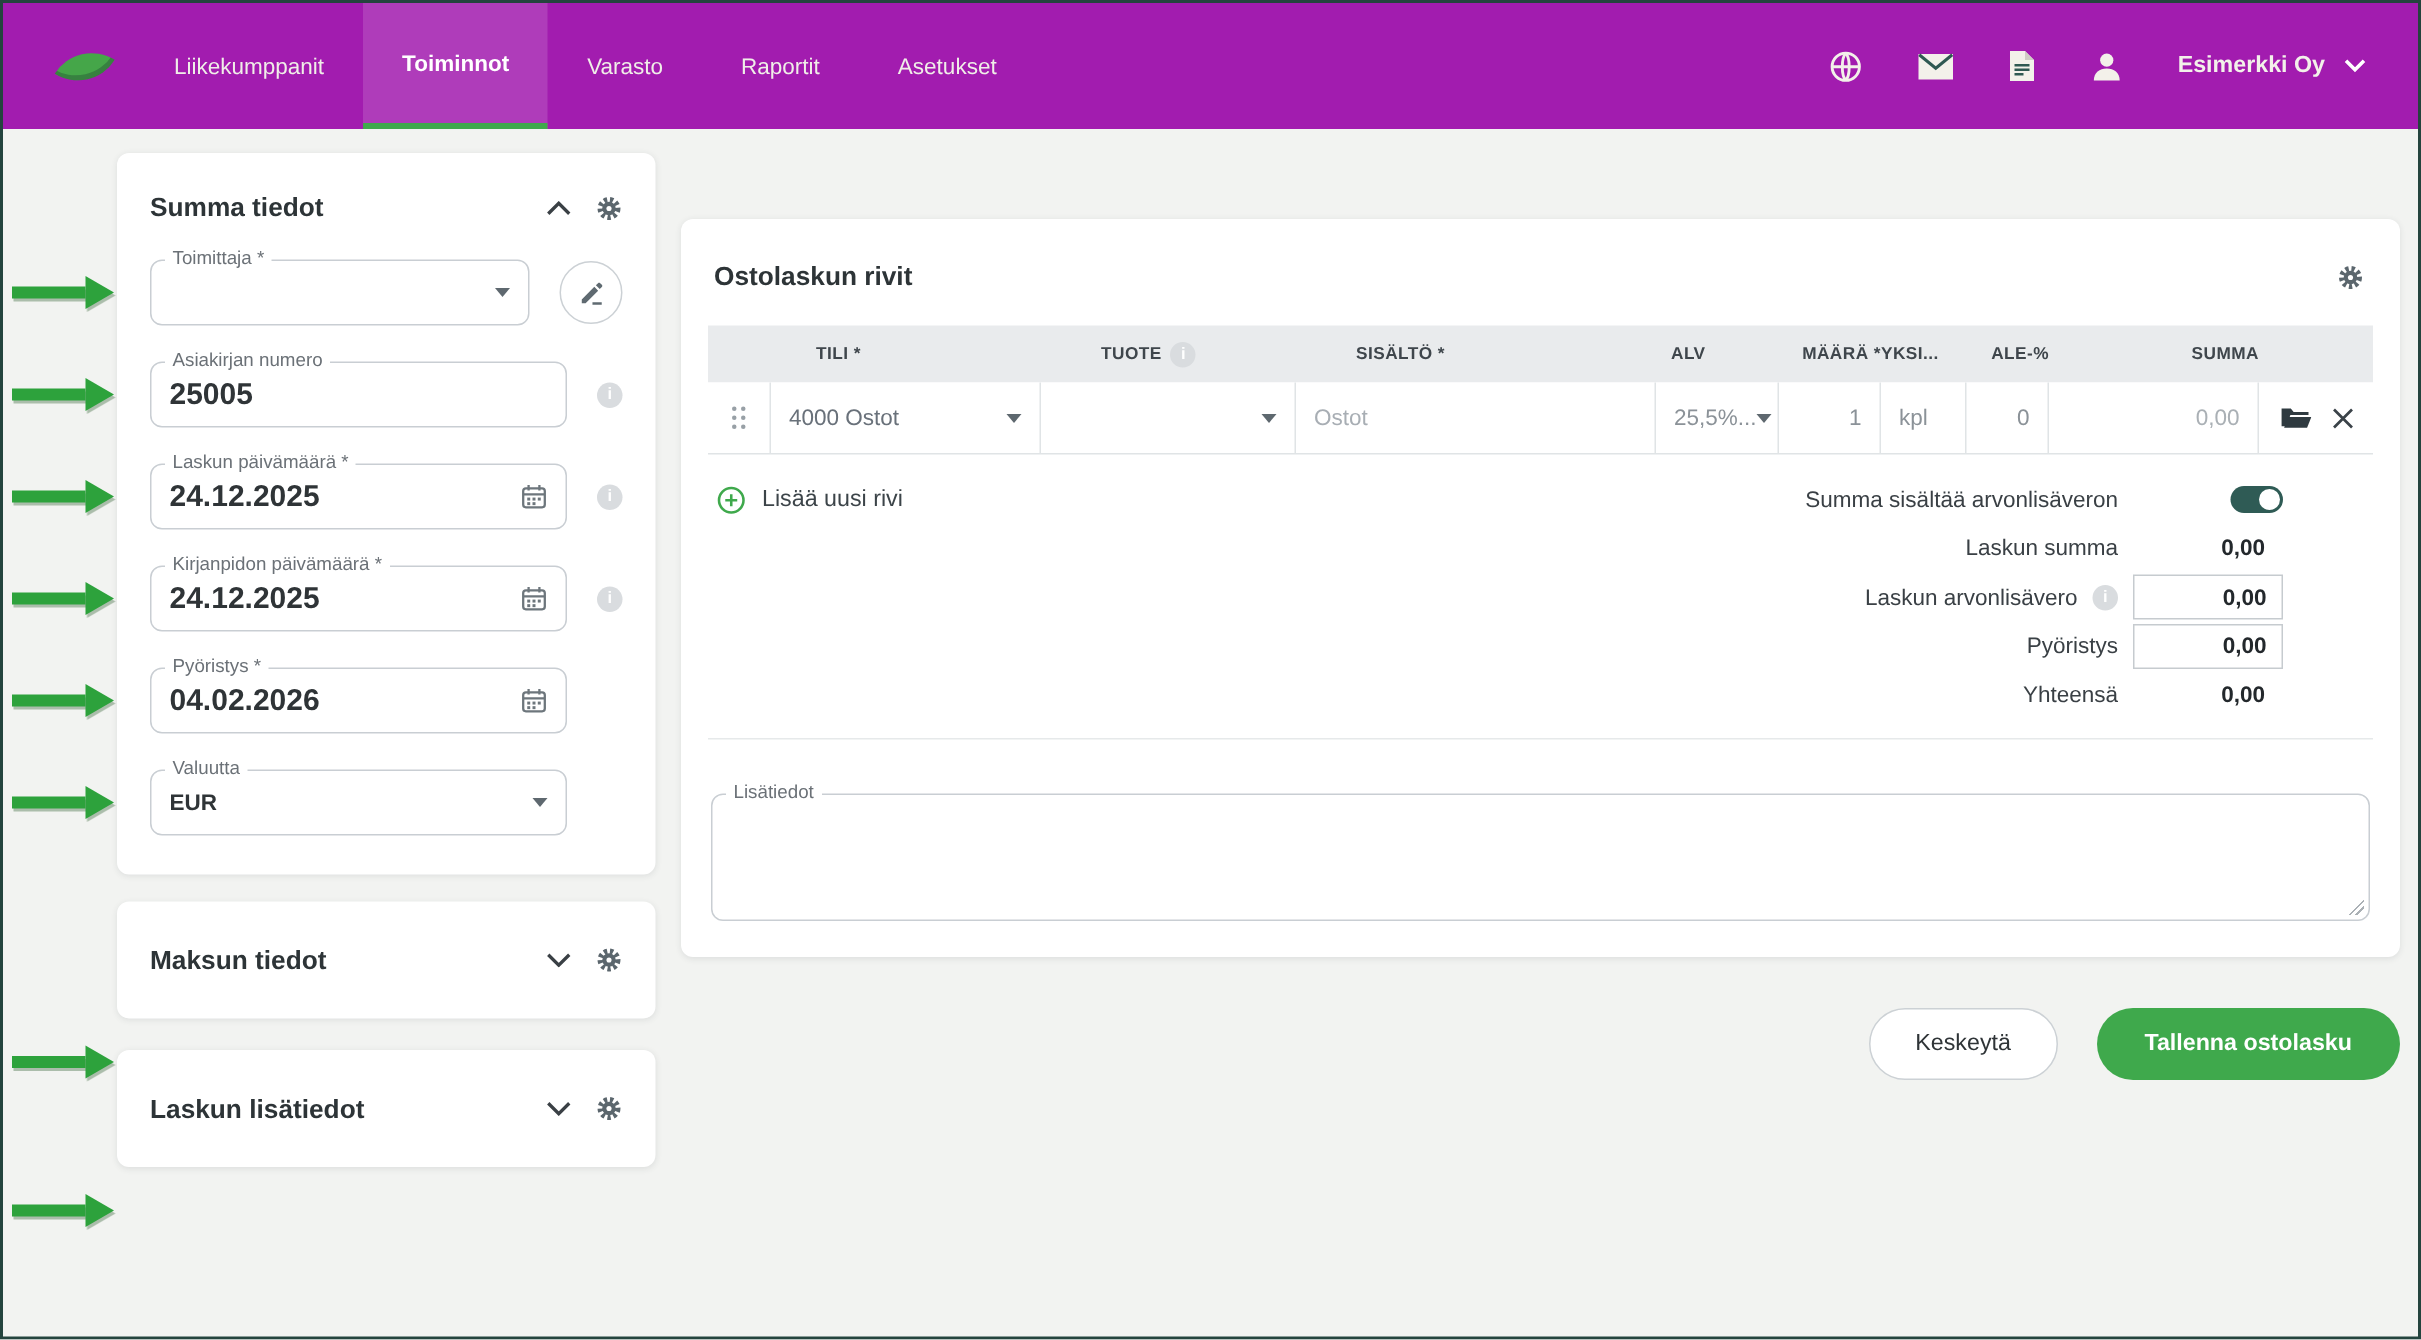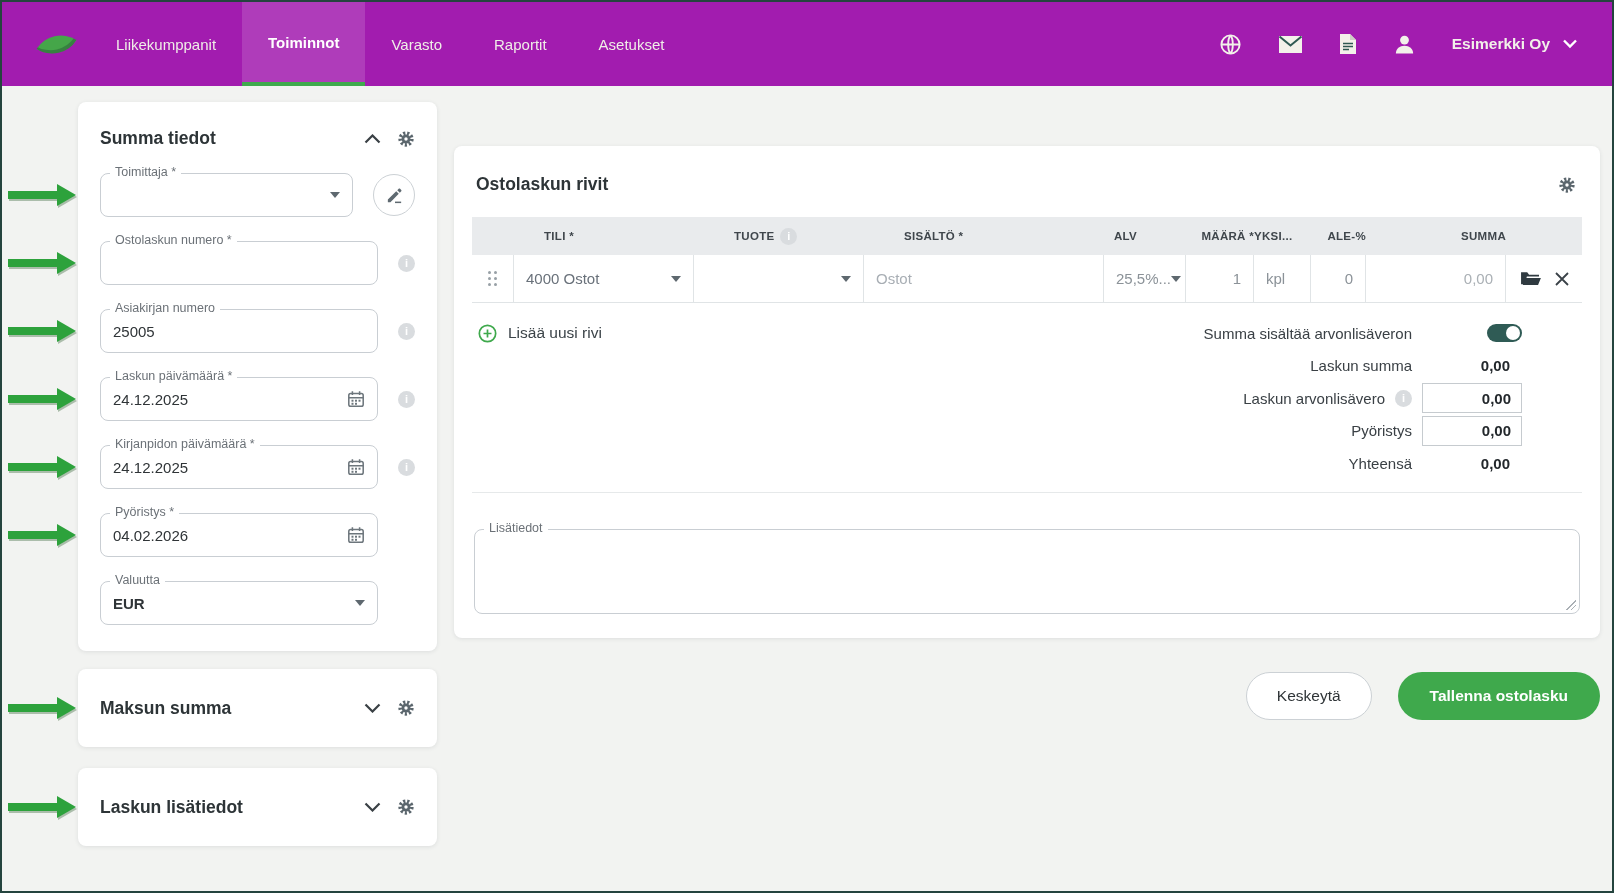--- a/index.html
+++ b/index.html
@@ -56,21 +56,21 @@
   .frow{ display:flex; align-items:center; margin-top:24px; gap:20px; }
   .fieldbox{
     position:relative; flex:1; height:44px; border:1px solid #c9ced3; border-radius:8px;
     background:#fff; display:flex; align-items:center; padding:0 12px;
   }
   .flabel{
     position:absolute; top:-9px; left:9px; background:#fff; padding:0 5px;
     font-size:12.5px; color:#6b7177; white-space:nowrap;
   }
   .fieldbox input{
-    border:none; outline:none; width:100%; font-size:15px; font-weight:400;
+    border:none; outline:none; width:100%; font-size:20px; font-weight:700;
     color:#2f3437; background:transparent; font-family:inherit;
   }
   .caret{
     width:0; height:0; border-left:5px solid transparent; border-right:5px solid transparent;
     border-top:6px solid #5e686f; margin-left:auto; flex:none;
   }
   .sel-value{ font-size:15px; font-weight:600; color:#2f3437; }
   .pencil-btn{
     flex:none; width:42px; height:42px; border-radius:50%; border:1px solid #ccd1d5;
     background:#fff; display:flex; align-items:center; justify-content:center; cursor:pointer;
@@ -243,27 +243,20 @@
             <span class="caret"></span>
           </div>
           <button class="pencil-btn">
             <svg width="19" height="19" viewBox="0 0 20 20" fill="#5f6a71">
                 <path d="M3 14.3V17h2.7l8.8-8.8-2.7-2.7zM12.9 4.4l1.5-1.5c.4-.4 1.1-.4 1.5 0l1.2 1.2c.4.4.4 1.1 0 1.5l-1.5 1.5z"></path>
                 <path d="M10.5 17.2H17" stroke="#5f6a71" stroke-width="1.6"></path>
               </svg>
           </button>
         </div>
 
-        <div class="frow">
-          <div class="fieldbox">
-            <span class="flabel">Ostolaskun numero *</span>
-            <input value="" style="">
-          </div>
-          <span class="info"></span>
-        </div>
 
         <div class="frow">
           <div class="fieldbox">
             <span class="flabel">Asiakirjan numero</span>
             <input value="25005" style="">
           </div>
           <span class="info"></span>
         </div>
 
         <div class="frow">
@@ -333,21 +326,21 @@
           <div class="fieldbox">
             <span class="flabel">Valuutta</span>
             <span class="sel-value">EUR</span>
             <span class="caret"></span>
           </div>
           <span class="info-sp"></span>
         </div>
       </div>
 
       <div class="card card-collapsed">
-        <span class="card-title">Maksun summa</span>
+        <span class="card-title">Maksun tiedot</span>
         <span class="head-icons">
           <button class="icon-btn">
             <svg width="17" height="10" viewBox="0 0 17 10" fill="none" stroke="#3a4045" stroke-width="2.2">
                 <path d="M1.5 1.5l7 7 7-7"></path>
               </svg>
           </button>
           <button class="icon-btn">
             <svg width="18" height="18" viewBox="0 0 20 20">
                 <circle cx="10" cy="10" r="6.5" fill="none" stroke="#5b666d" stroke-width="4" stroke-dasharray="2.4 2.05"></circle>
                 <circle cx="10" cy="10" r="5" fill="#5b666d"></circle>

